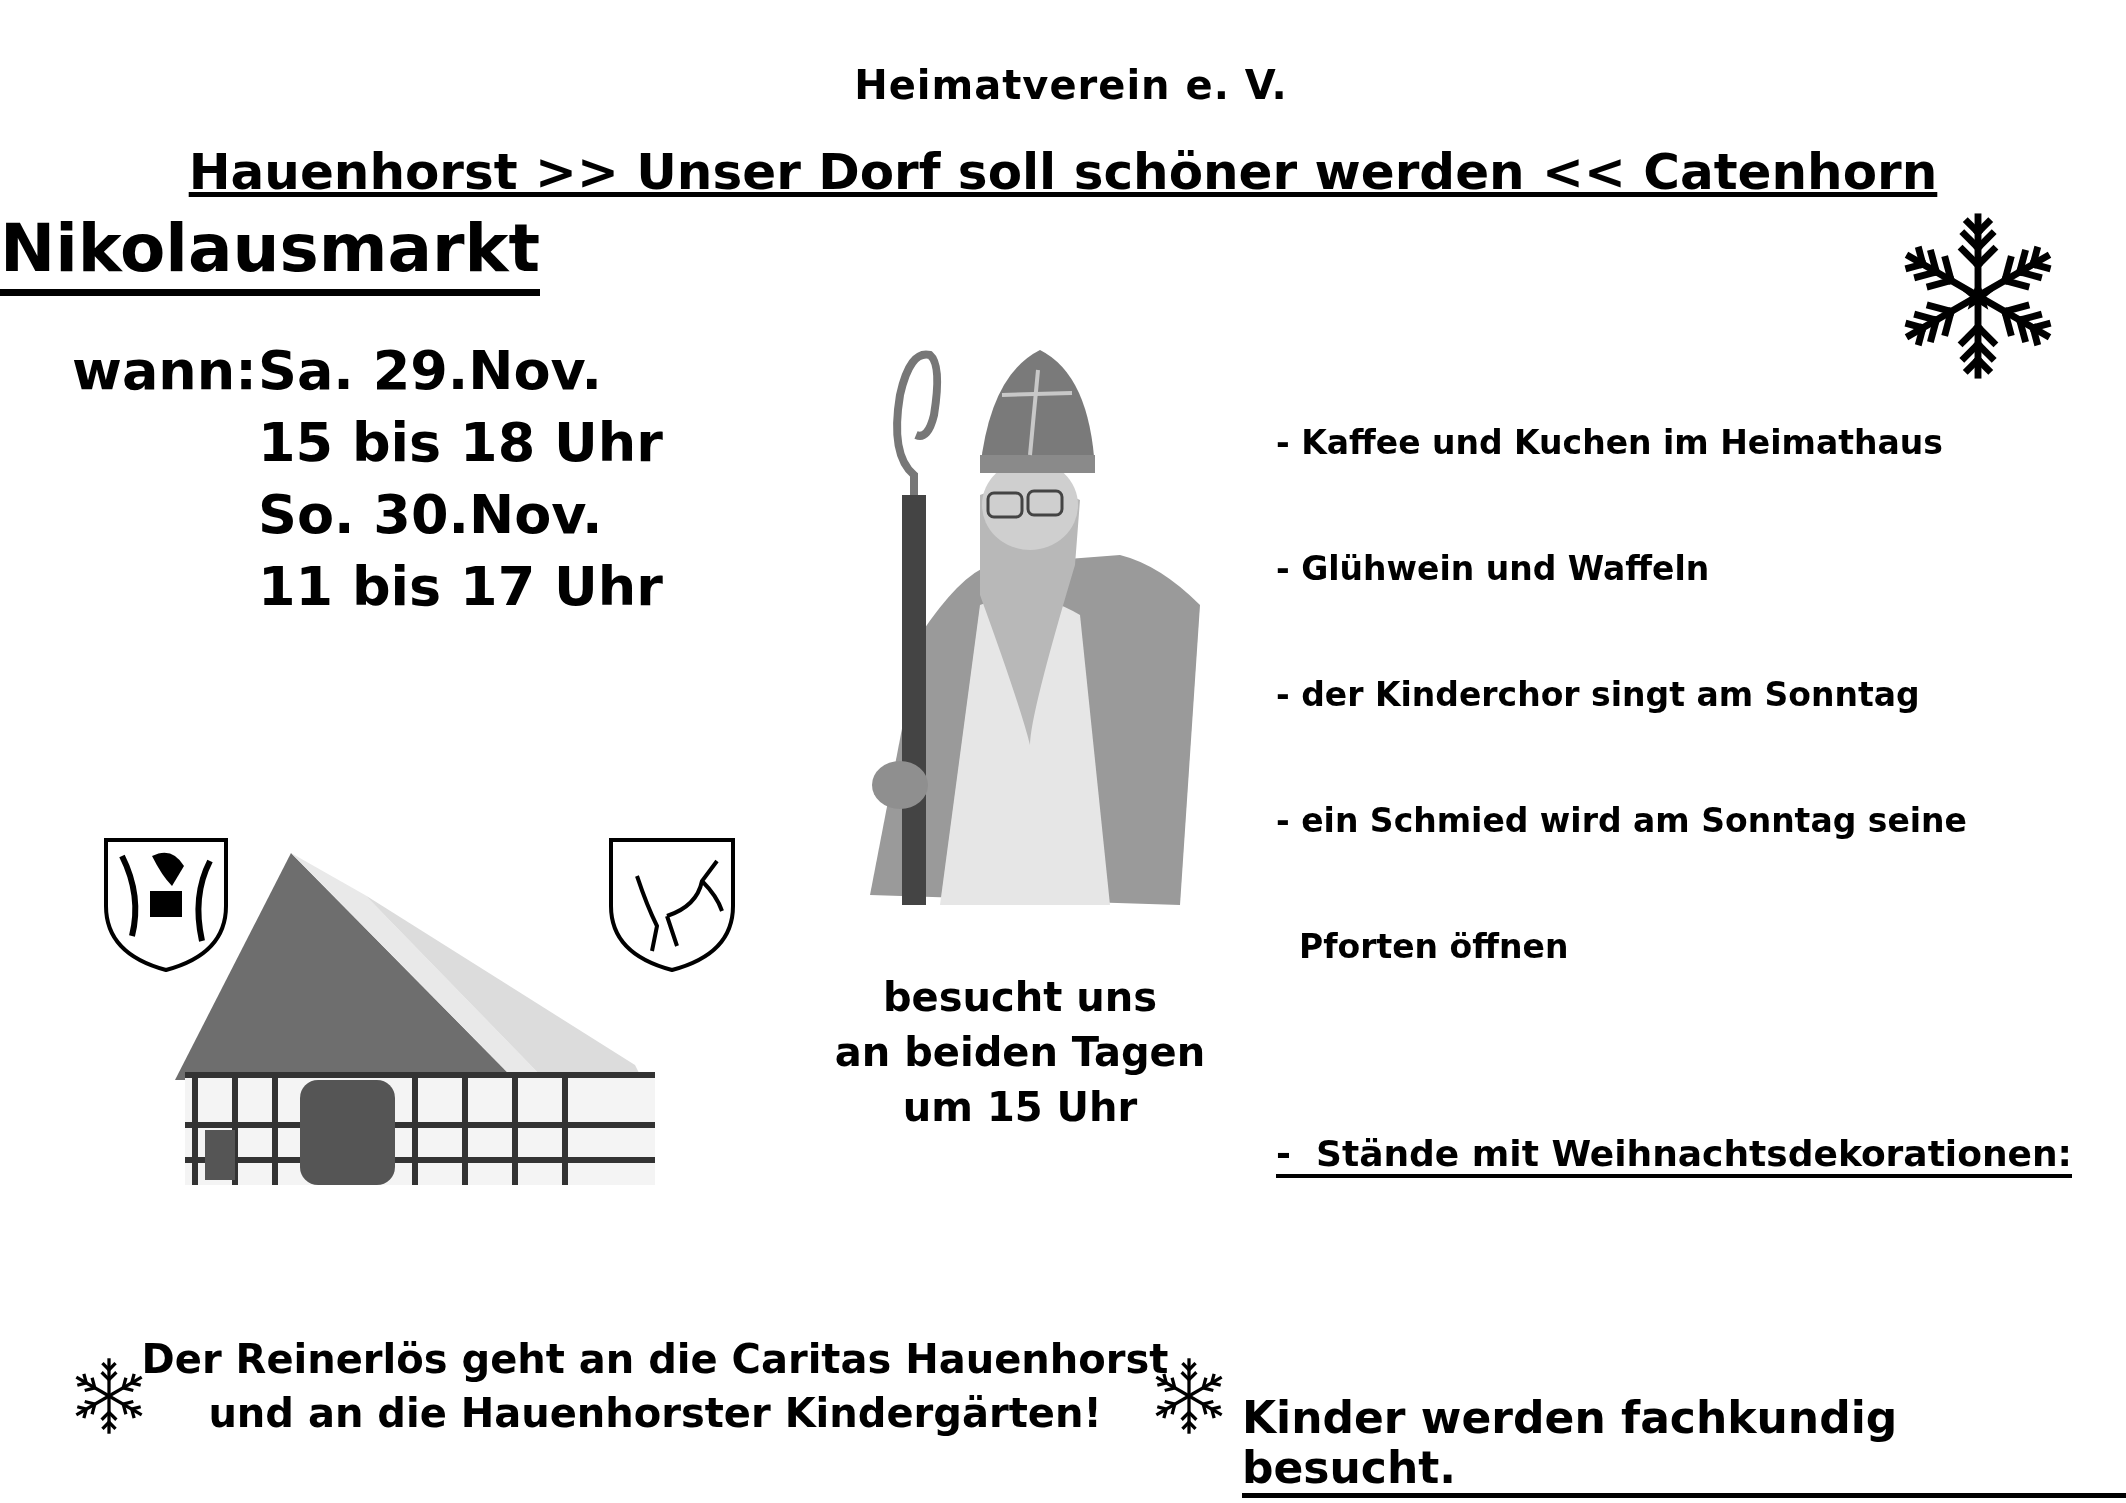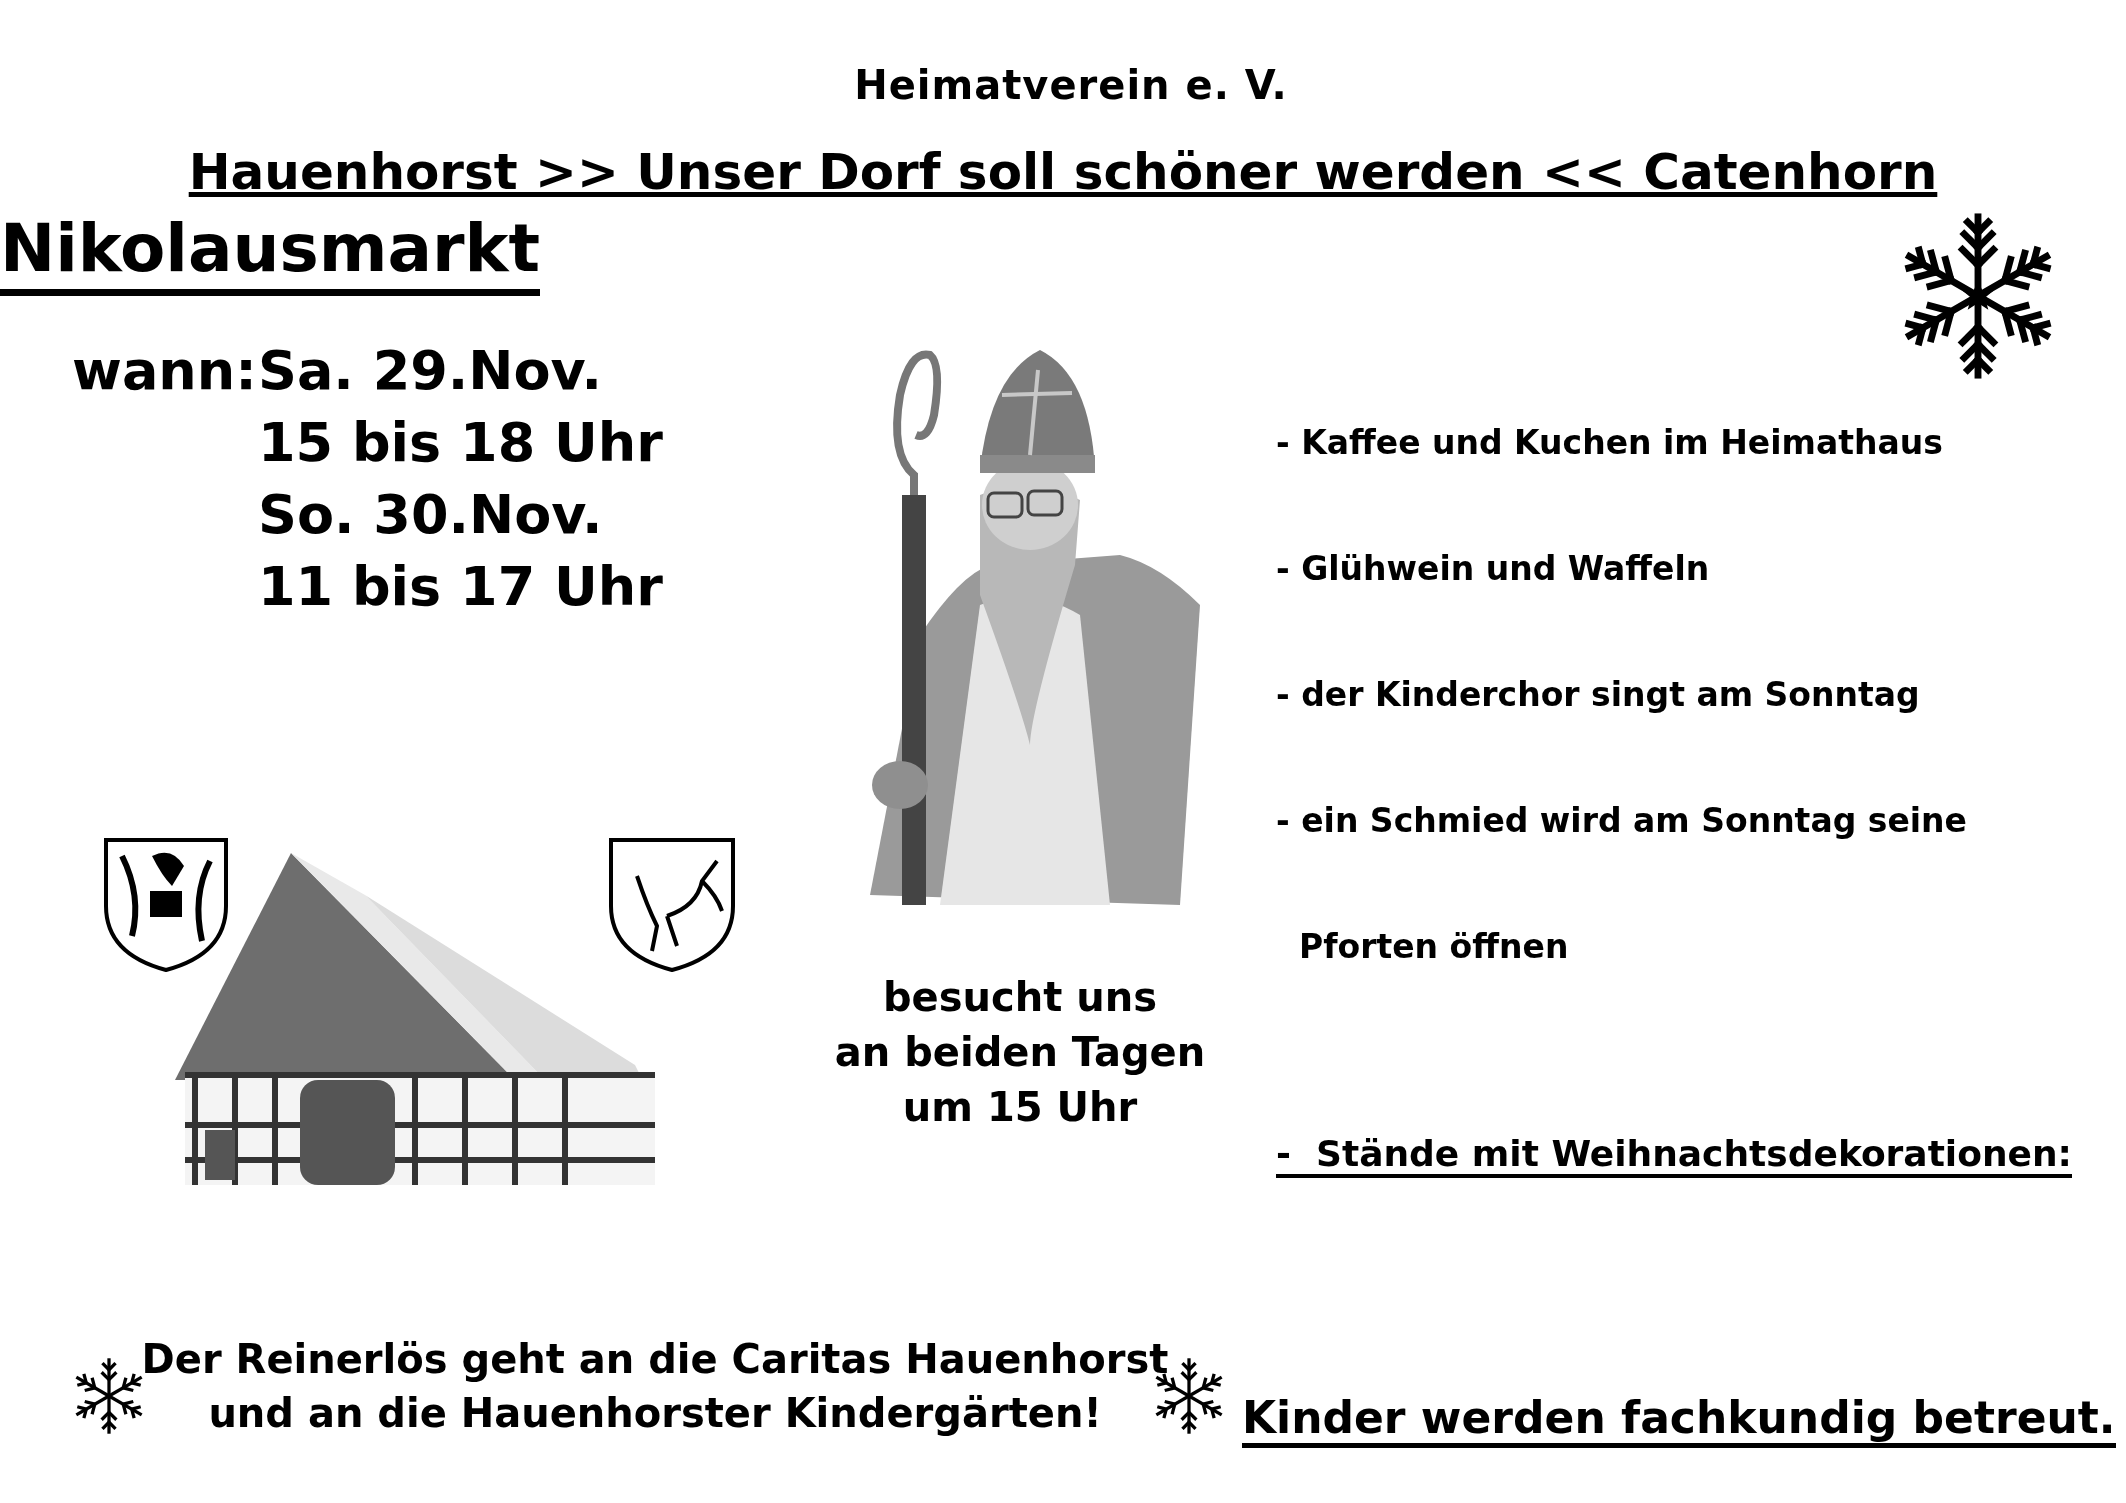--- a/index.html
+++ b/index.html
@@ -164,13 +164,13 @@
 <svg class="abs flake-s2" viewBox="-50 -50 100 100">
   <g stroke="#000" stroke-width="4" fill="none">
     <use href="#arm2"></use>
       <use href="#arm2" transform="rotate(60)"></use>
       <use href="#arm2" transform="rotate(120)"></use>
       <use href="#arm2" transform="rotate(180)"></use>
       <use href="#arm2" transform="rotate(240)"></use>
       <use href="#arm2" transform="rotate(300)"></use>
   </g>
 </svg>
-<div class="abs kinder">Kinder werden fachkundig betreut.</div>
+<div class="abs kinder">Kinder werden fachkundig besucht.</div>
 
 </body></html>

